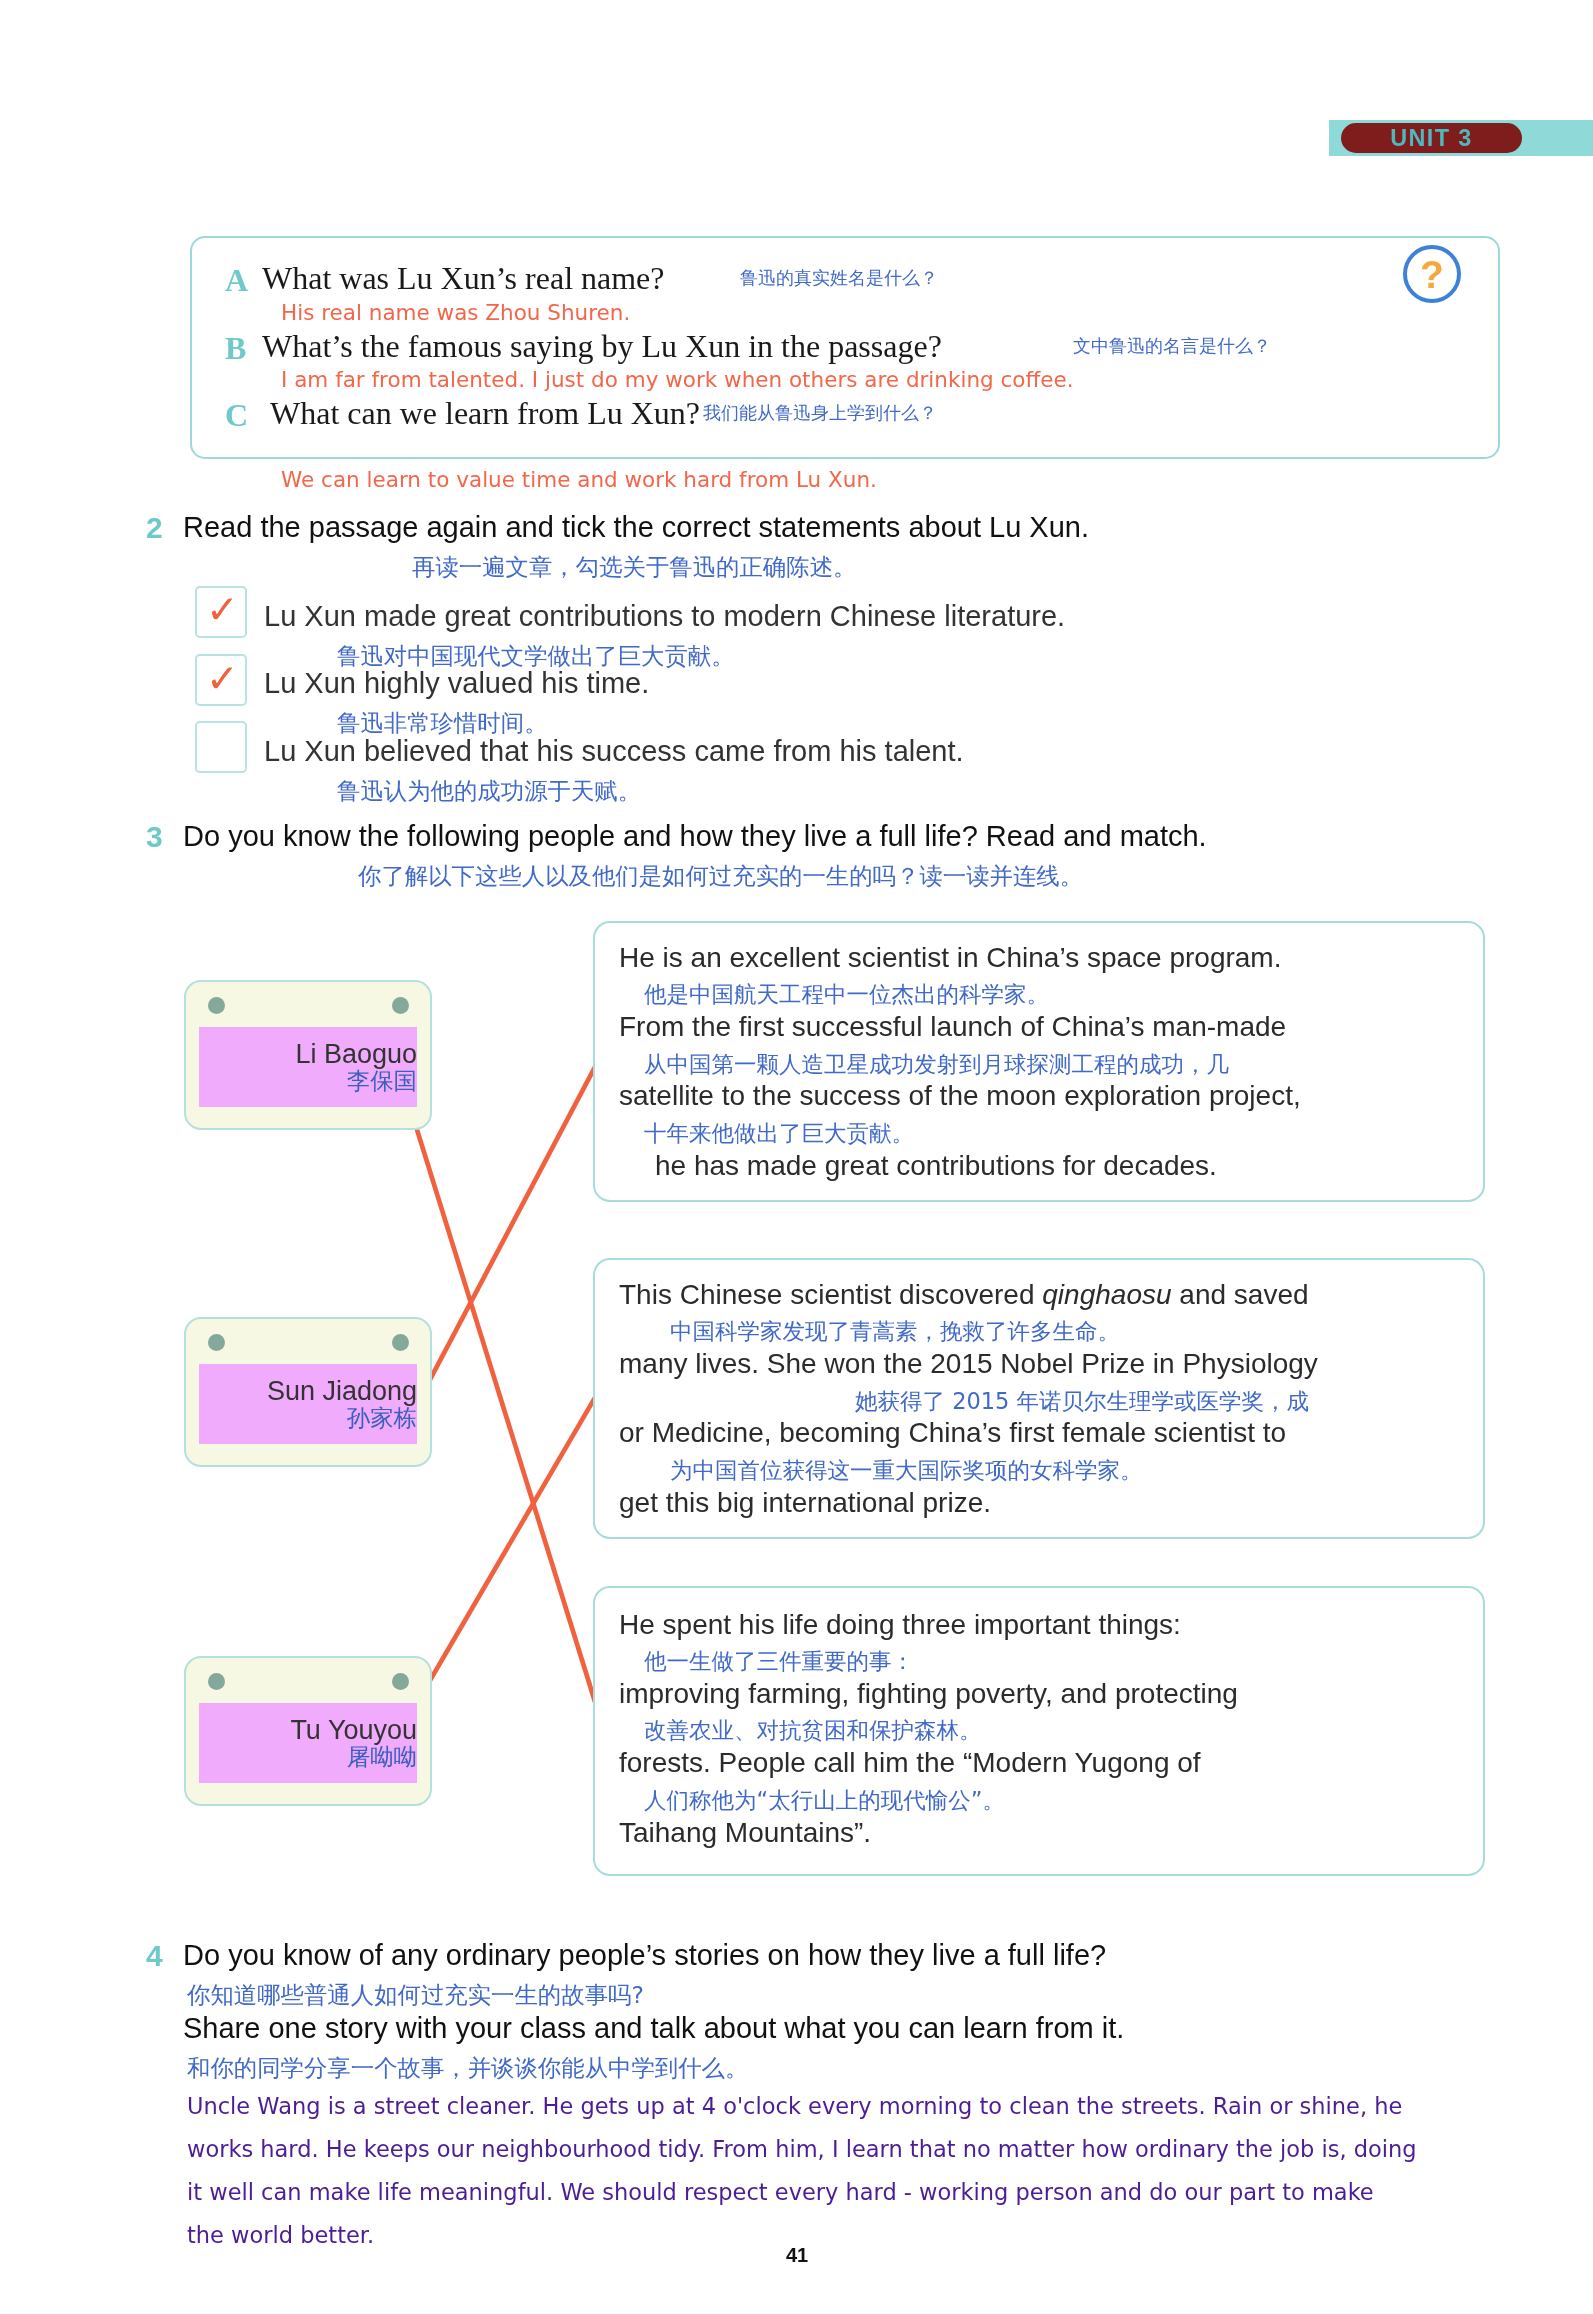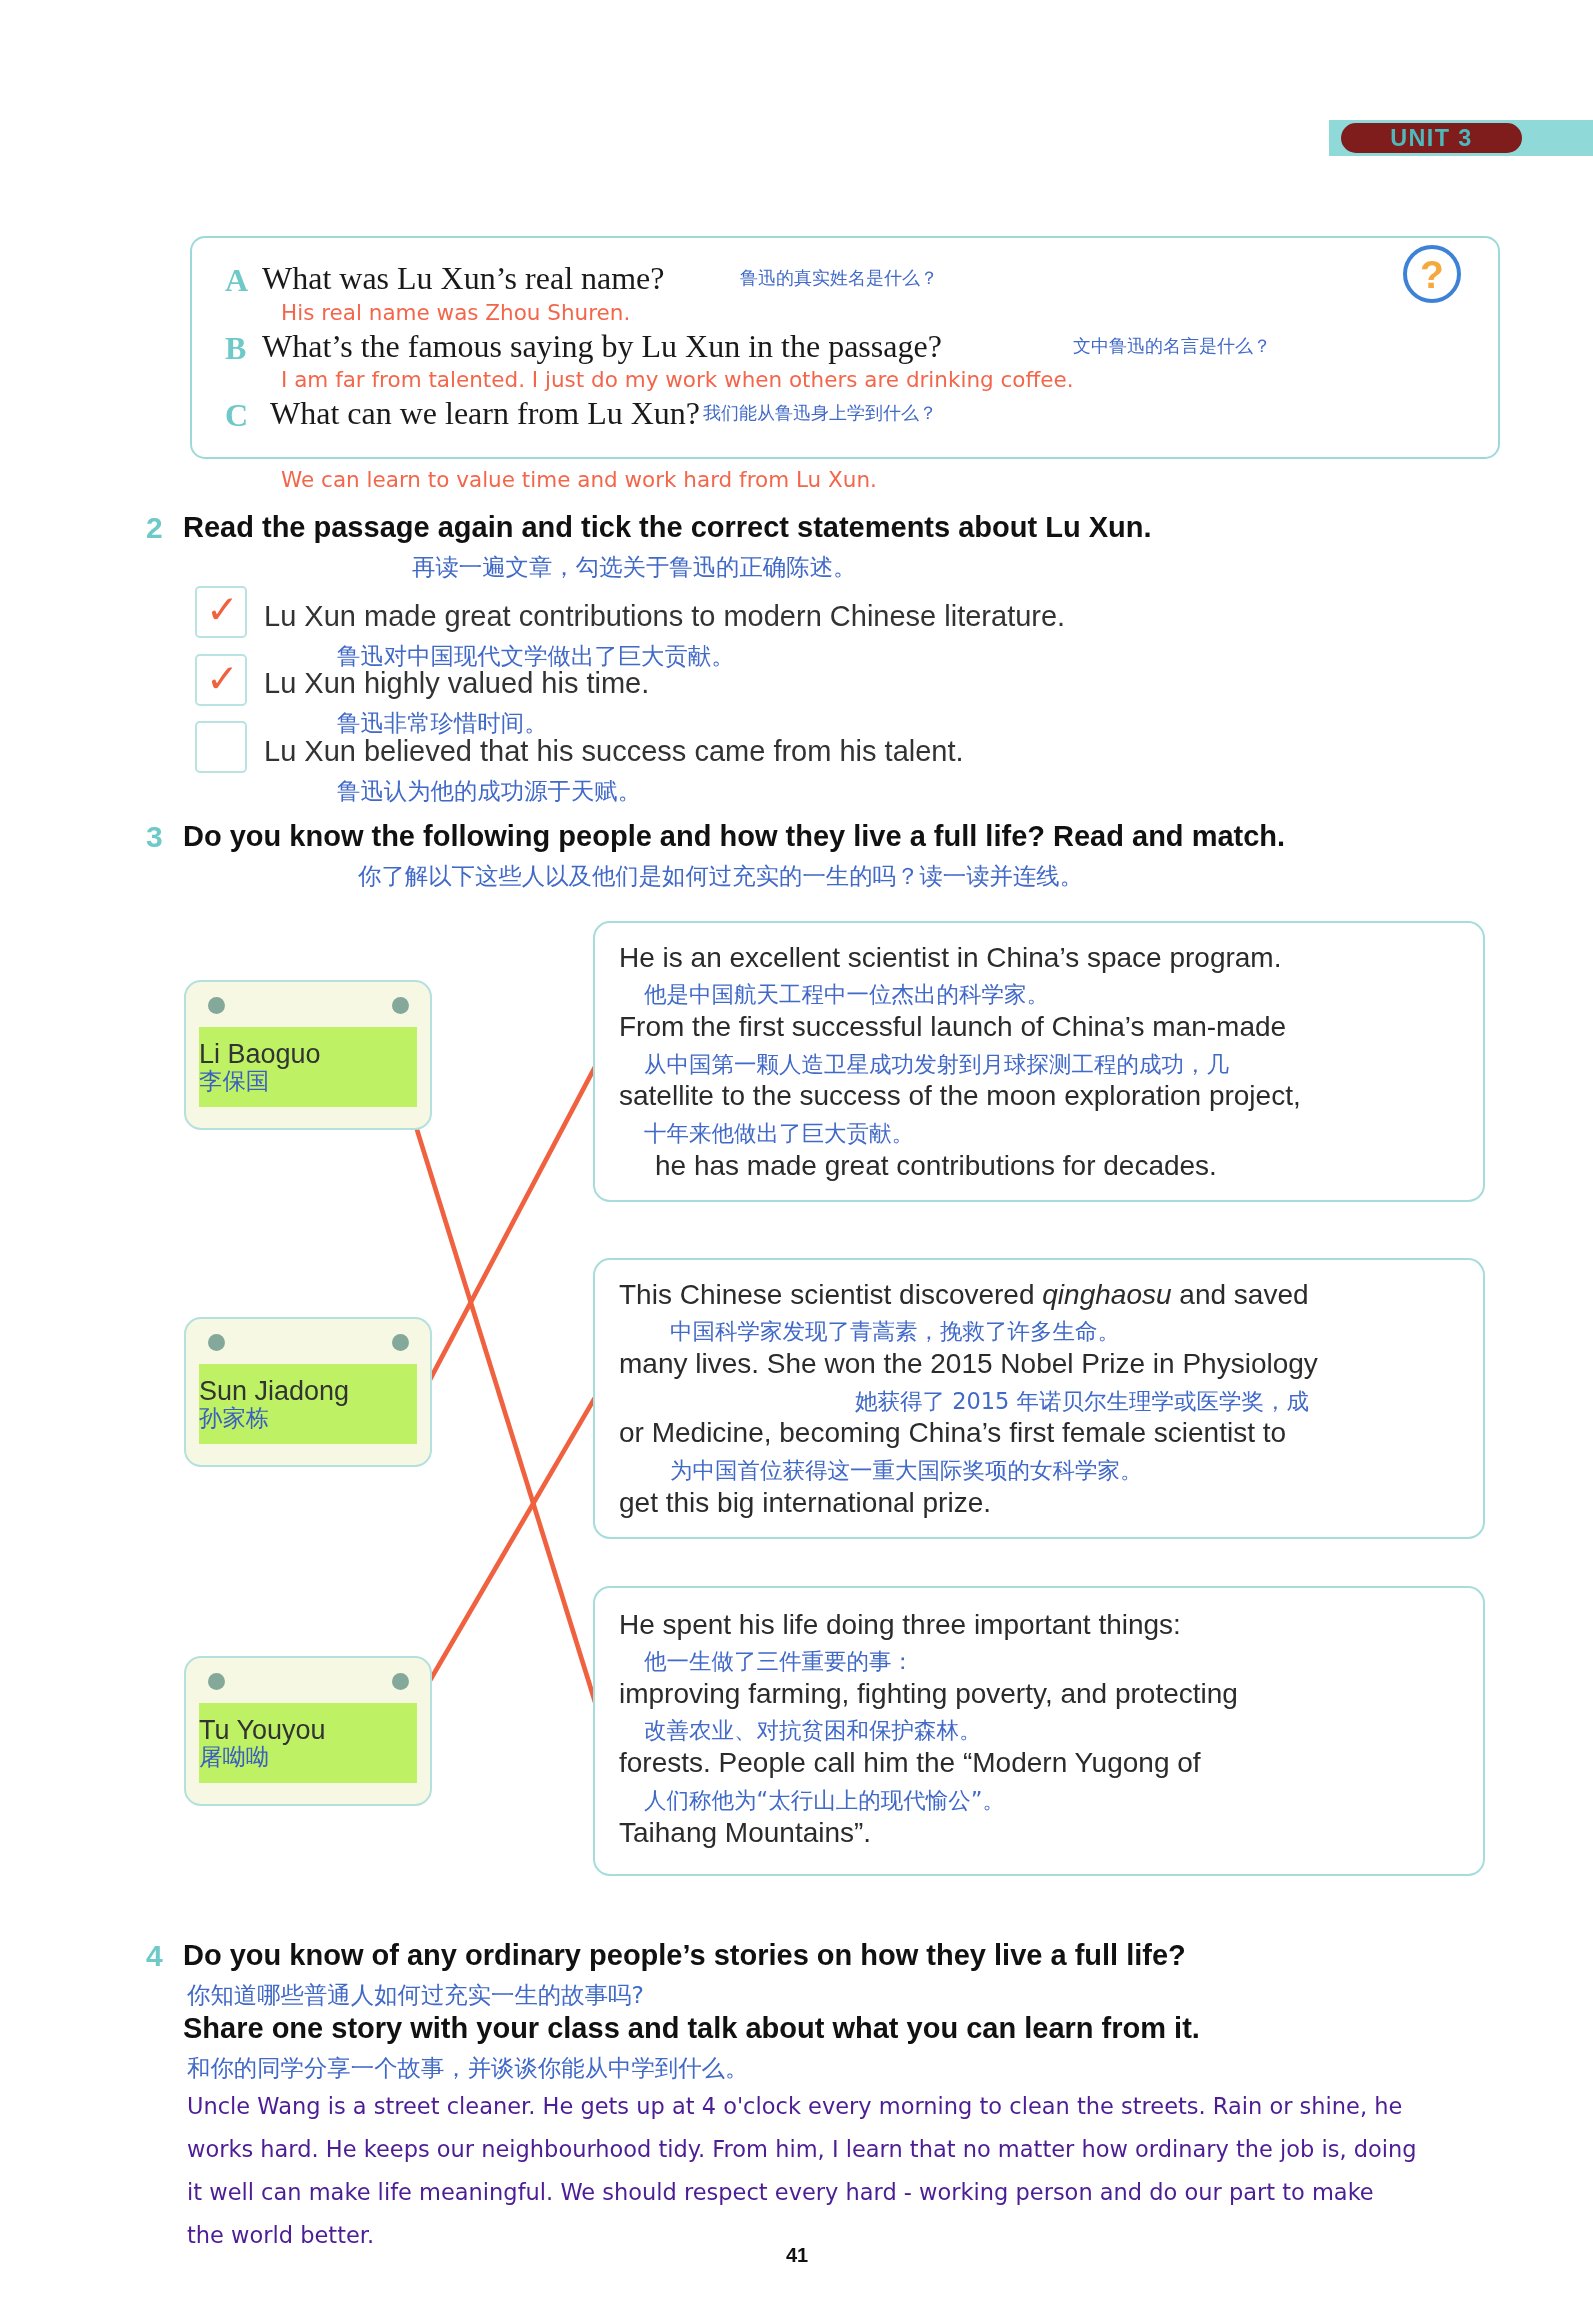--- a/index.html
+++ b/index.html
@@ -108,21 +108,21 @@
   .sec-num {
     position: absolute;
     color: #6fc9c9;
     font-size: 30px;
     font-weight: bold;
   }
   .sec-en {
     position: absolute;
     color: #111111;
     font-size: 29px;
-    font-weight: bold;
+    font-weight: normal;
     white-space: nowrap;
   }
   .sec-cn {
     position: absolute;
     color: #4169c8;
     font-family: "DejaVu Sans", sans-serif;
     font-size: 23.4px;
     white-space: nowrap;
   }
 
@@ -177,24 +177,24 @@
     top: 15px;
   }
   .namecard .dot.l { left: 21.5px; }
   .namecard .dot.r { right: 21.5px; }
   .namecard .plate {
     position: absolute;
     left: 13px;
     right: 13px;
     top: 45px;
     bottom: 20.6px;
-    background: #bef264;
+    background: #f0abfc;
     display: flex;
     flex-direction: column;
-    align-items: flex-start;
+    align-items: flex-end;
     justify-content: center;
   }
   .namecard .n-en {
     color: #333333;
     font-size: 27px;
     line-height: 1.05;
   }
   .namecard .n-cn {
     color: #3a5fc0;
     font-family: "DejaVu Sans", sans-serif;

